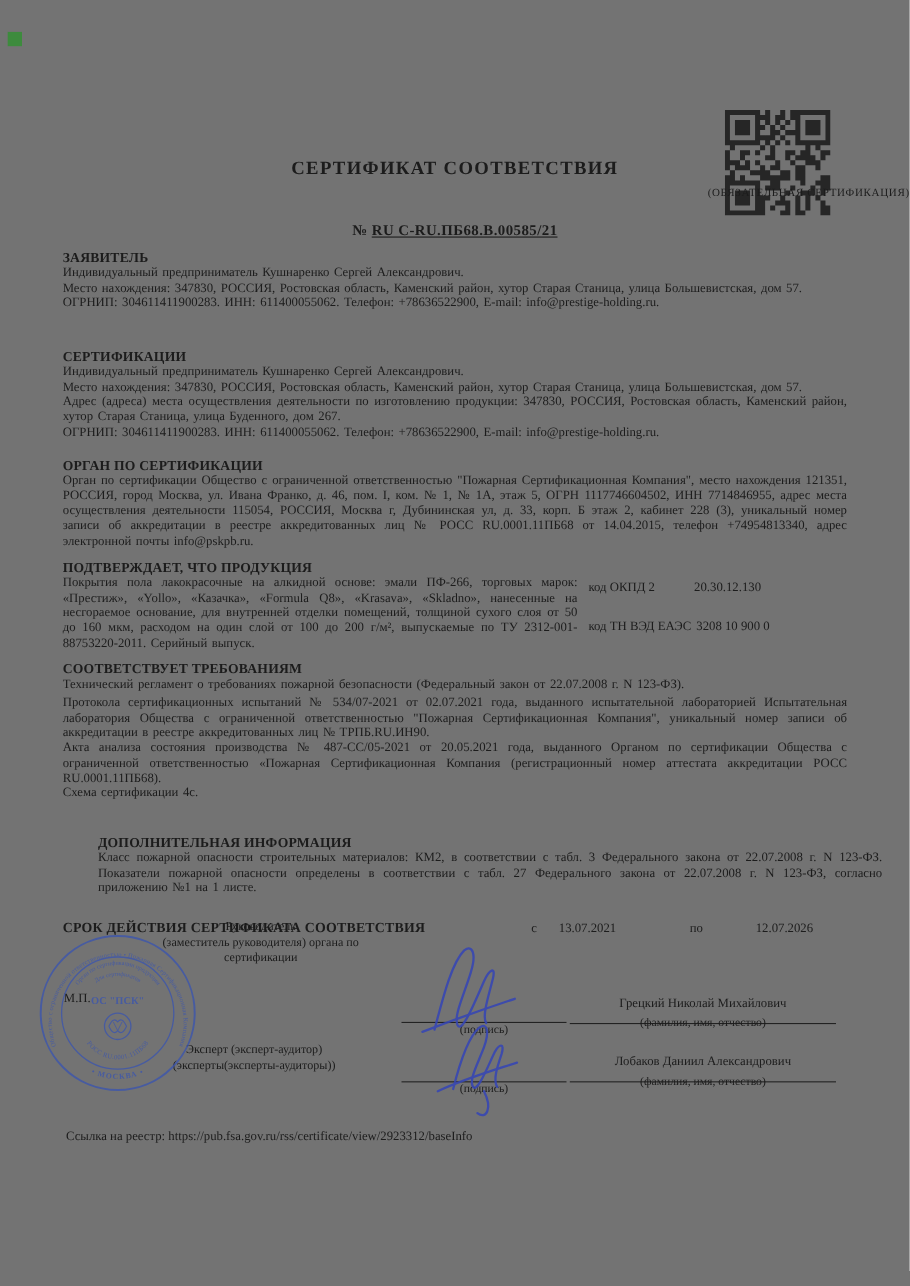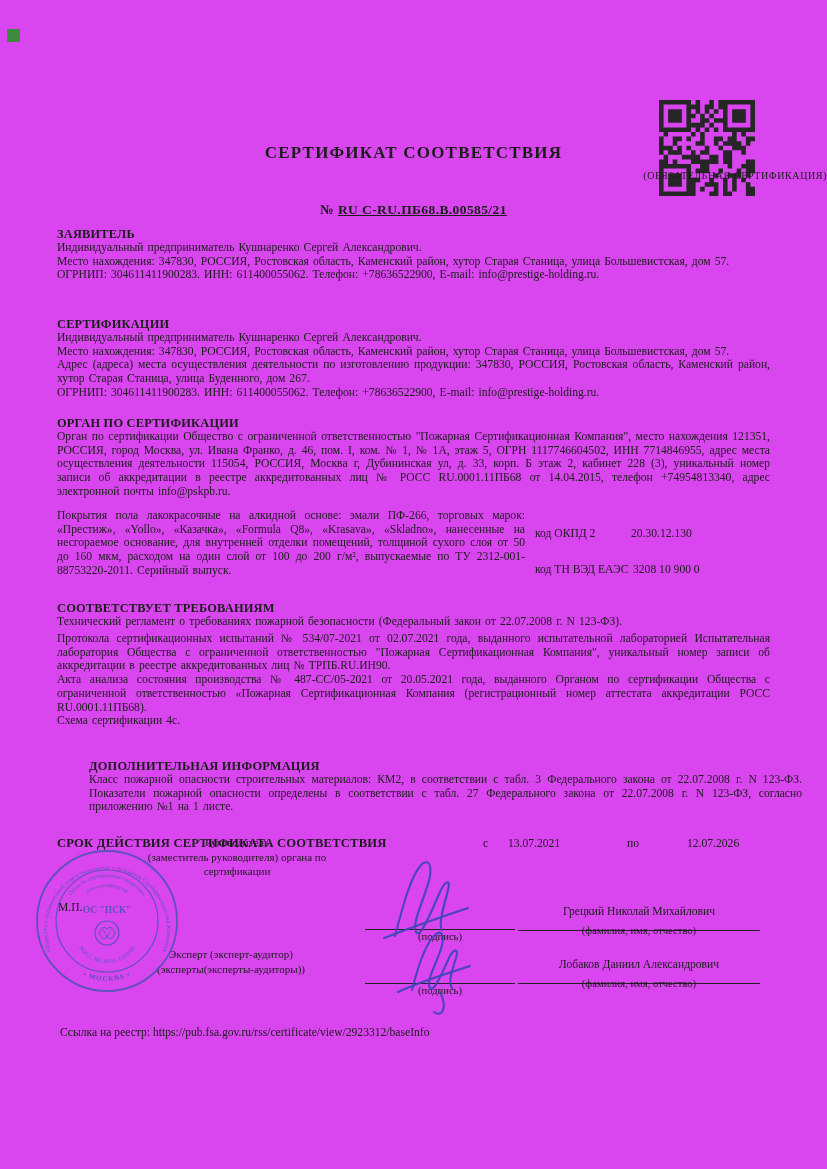--- a/index.html
+++ b/index.html
@@ -1,16 +1,16 @@
 <!DOCTYPE html>
 <html><head>
 <meta charset="utf-8">
 <style>
   html,body{margin:0;padding:0;background:#e8e8e8;}
-  .page{position:relative;width:827px;height:1169px;background:#d946ef;margin:0 auto;
+  .page{position:relative;width:827px;height:1169px;background:#737373;margin:0 auto;
         font-family:"Liberation Serif",serif;color:#1c1c1c;overflow:hidden;}
   .abs{position:absolute;}
   .center{text-align:center;width:100%;}
   .title{font-size:17px;font-weight:bold;letter-spacing:1.2px;}
   .subtitle{font-size:10px;letter-spacing:.6px;}
   .certno{font-size:13.5px;font-weight:bold;letter-spacing:.4px;}
   .certno .u{text-decoration:underline;}
   .sec{position:absolute;left:57px;width:713px;}
   .h{font-weight:bold;font-size:12.4px;line-height:14px;letter-spacing:.2px;}
   .p{font-size:11.6px;line-height:13.7px;text-align:justify;word-spacing:1.2px;}
@@ -60,20 +60,21 @@
     <div class="p">Адрес (адреса) места осуществления деятельности по изготовлению продукции: 347830, РОССИЯ, Ростовская область, Каменский район, хутор Старая Станица, улица Буденного, дом 267.</div>
     <div class="p">ОГРНИП: 304611411900283. ИНН: 611400055062. Телефон: +78636522900, E-mail: info@prestige-holding.ru.</div>
   </div>
 
   <div class="sec" style="top:416px;">
     <div class="h">ОРГАН ПО СЕРТИФИКАЦИИ</div>
     <div class="p">Орган по сертификации Общество с ограниченной ответственностью "Пожарная Сертификационная Компания", место нахождения 121351, РОССИЯ, город Москва, ул. Ивана Франко, д. 46, пом. I, ком. № 1, № 1А, этаж 5, ОГРН  1117746604502, ИНН  7714846955, адрес места осуществления деятельности 115054, РОССИЯ, Москва г, Дубининская ул, д. 33, корп. Б этаж 2, кабинет 228 (3), уникальный номер записи об аккредитации в реестре аккредитованных лиц № РОСС RU.0001.11ПБ68 от 14.04.2015, телефон +74954813340, адрес электронной почты info@pskpb.ru.</div>
   </div>
 
   <div class="sec" style="top:509px;">
+    <div class="h">ПОДТВЕРЖДАЕТ, ЧТО ПРОДУКЦИЯ</div>
     <div class="p narrow">Покрытия пола лакокрасочные на алкидной основе: эмали ПФ-266, торговых марок: «Престиж», «Yollo», «Казачка», «Formula Q8», «Krasava», «Skladno», нанесенные на несгораемое основание, для внутренней отделки помещений, толщиной сухого слоя от 50 до 160 мкм, расходом на один слой от 100 до 200 г/м², выпускаемые по ТУ 2312-001-88753220-2011. Серийный выпуск.</div>
   </div>
   <span class="abs code-label" style="left:535px;top:527px;">код ОКПД 2</span>
   <span class="abs code-value" style="left:631px;top:527px;">20.30.12.130</span>
   <span class="abs code-label" style="left:535px;top:563px;">код ТН ВЭД ЕАЭС</span>
   <span class="abs code-value" style="left:633px;top:563px;">3208 10 900 0</span>
 
   <div class="sec" style="top:601px;">
     <div class="h">СООТВЕТСТВУЕТ ТРЕБОВАНИЯМ</div>
     <div class="p">Технический регламент о требованиях пожарной безопасности (Федеральный закон от 22.07.2008 г. N 123-ФЗ).</div>

